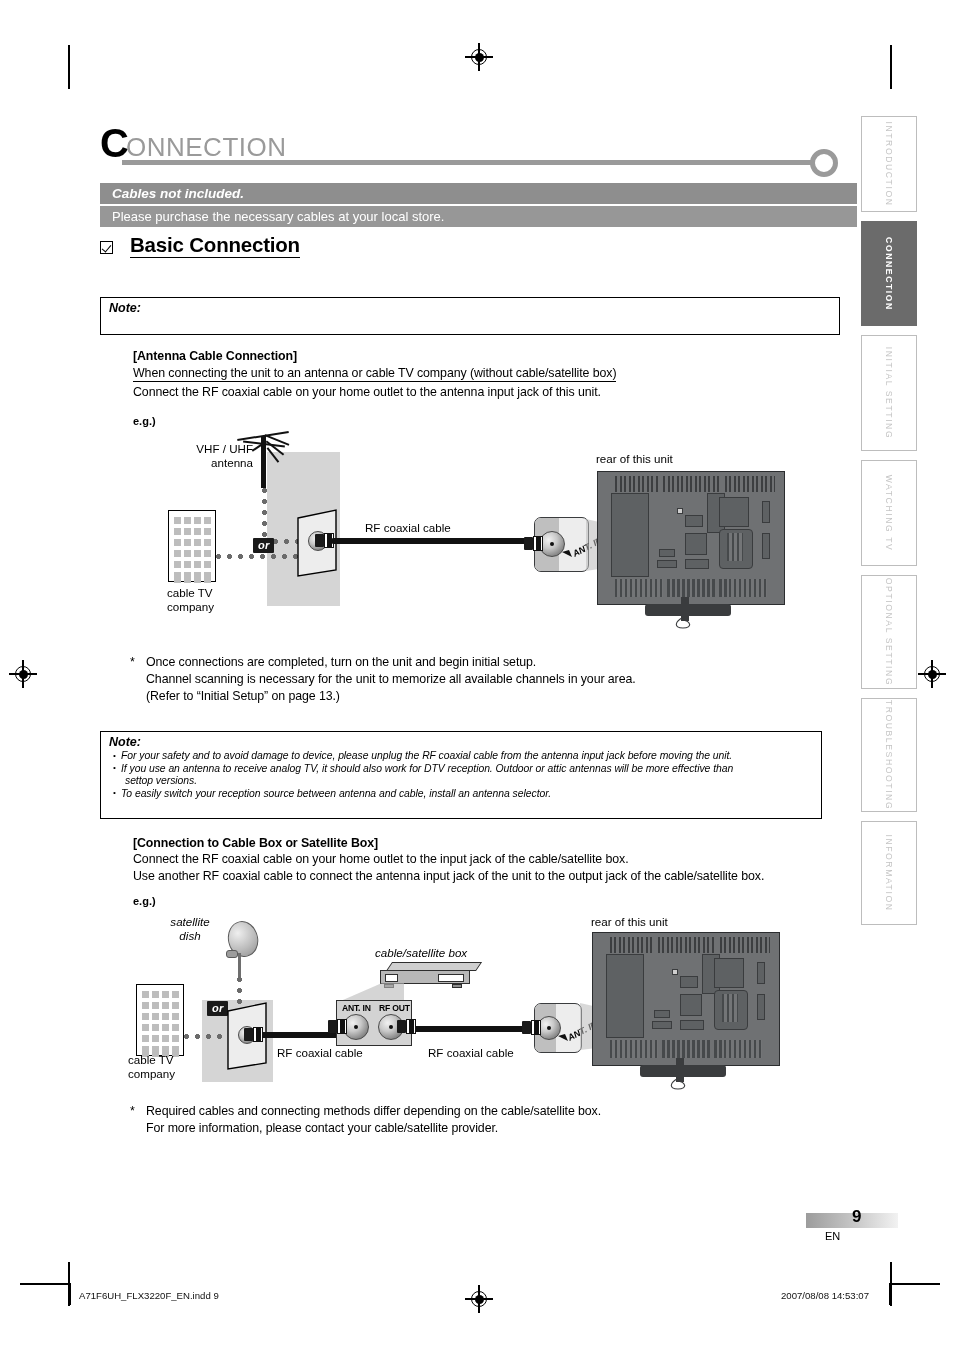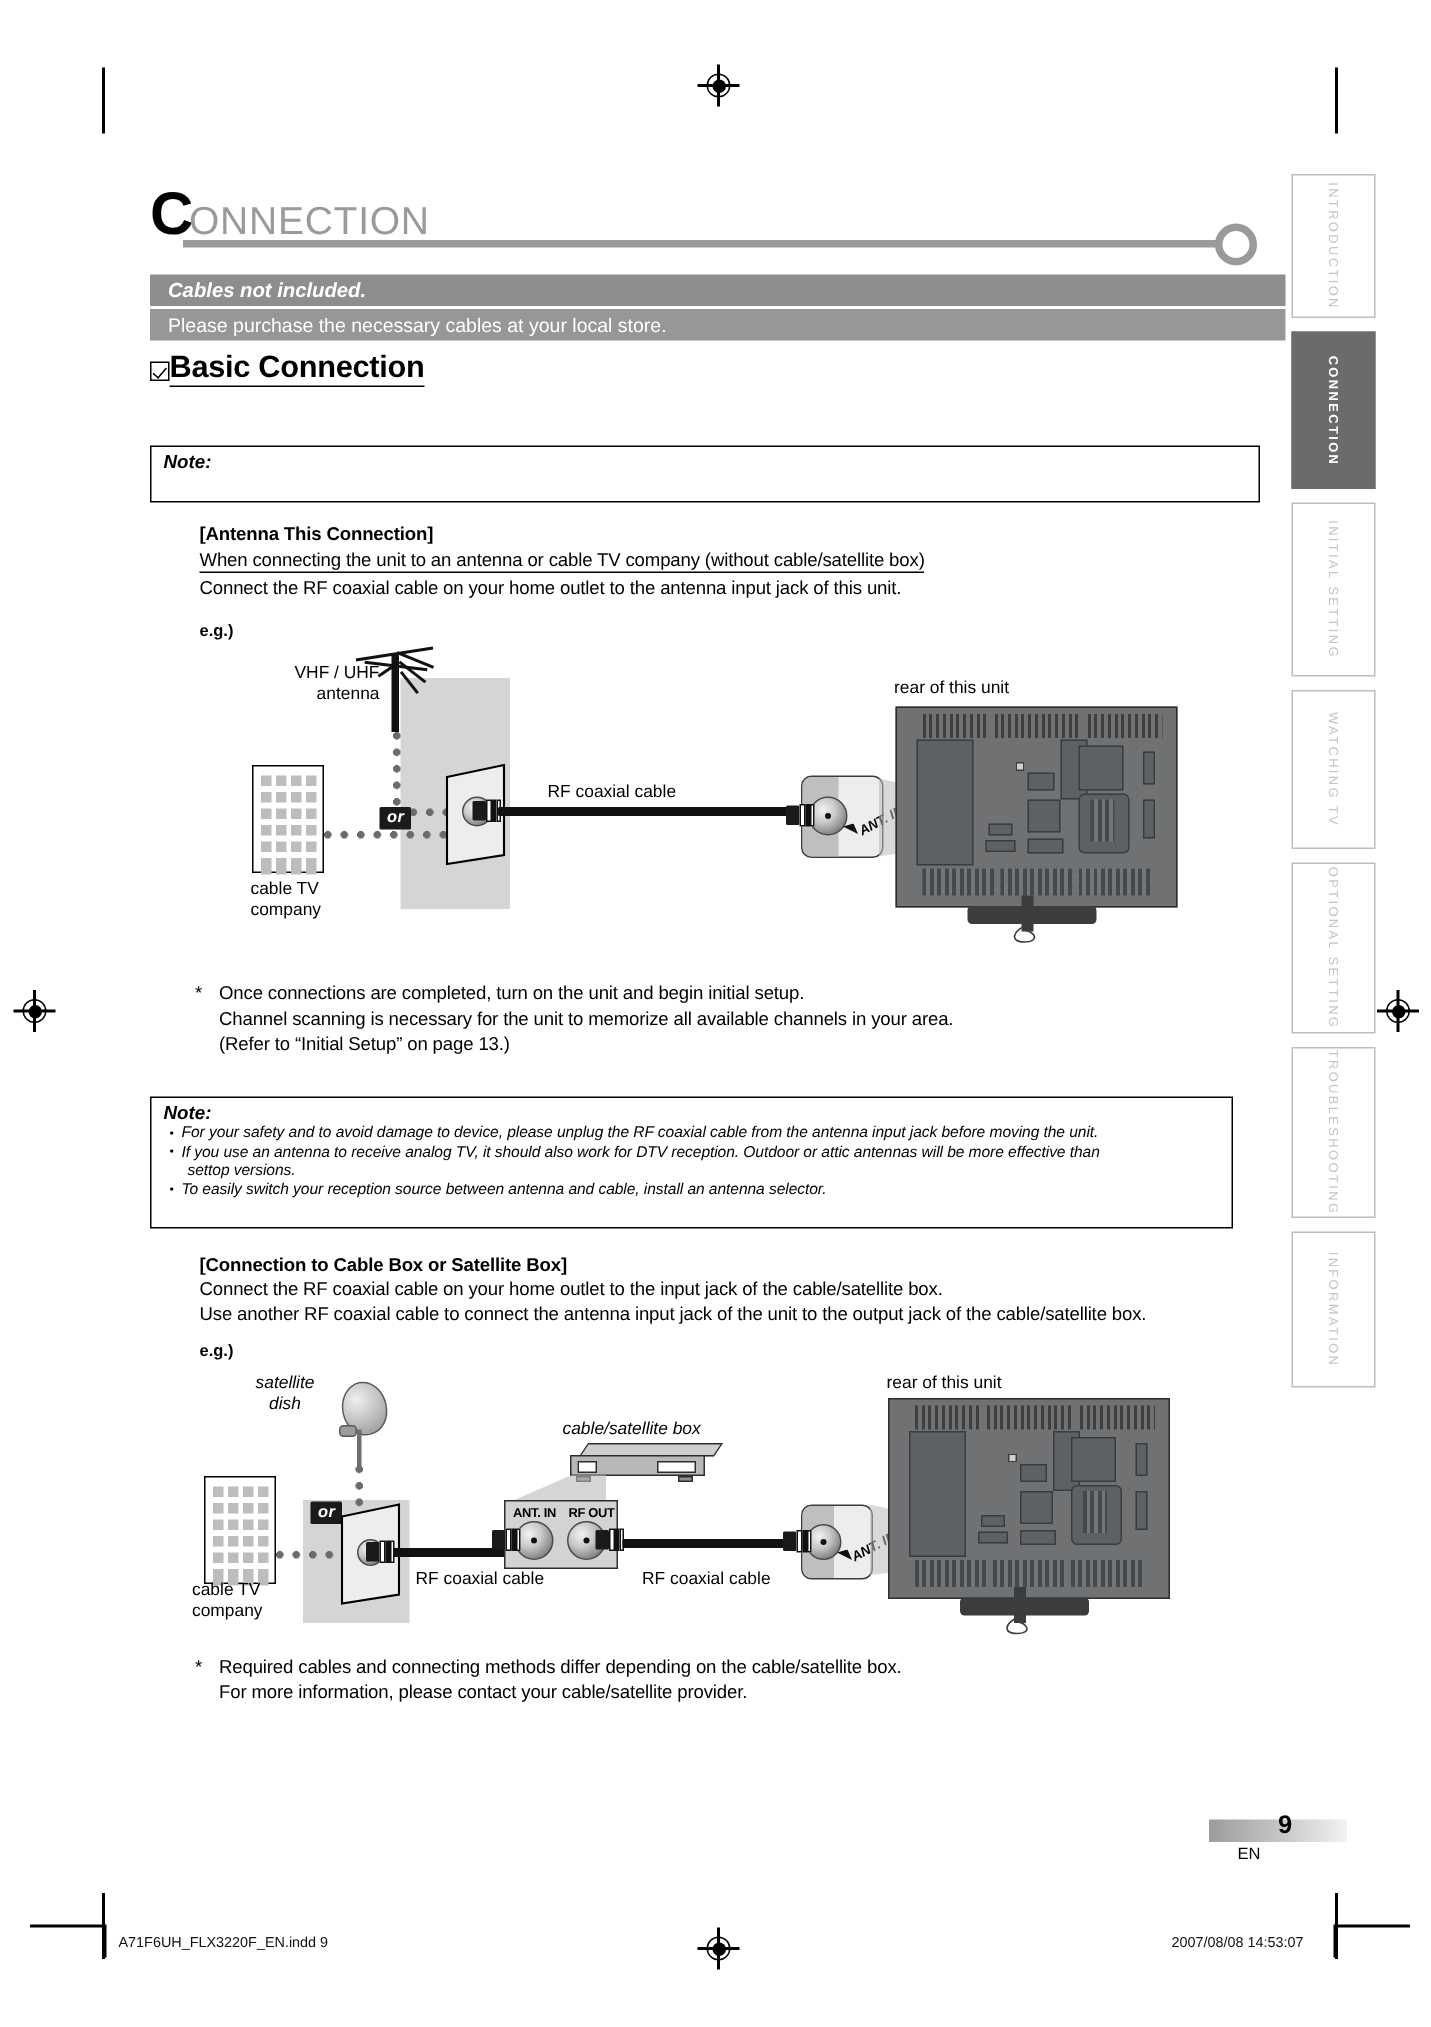--- a/index.html
+++ b/index.html
@@ -30,21 +30,21 @@
 
   
   .banner{position:absolute;left:100px;width:757px;box-sizing:border-box;}
   .banner.b1{top:183px;height:21px;background:#8e8e8e;}
   .banner.b2{top:206px;height:21px;background:#979797;}
   .banner .t1{position:absolute;left:12px;top:3px;font-size:13.5px;font-weight:700;
               font-style:italic;color:#fff;}
   .banner .t2{position:absolute;left:12px;top:3px;font-size:13px;color:#fff;}
 
   
-  .sec-head{position:absolute;left:100px;top:234px;display:flex;align-items:flex-end;gap:0;}
+  .sec-head{position:absolute;left:100px;top:234px;display:flex;align-items:flex-end;gap:17px;}
   .chk{width:13px;height:13px;border:1.3px solid #000;box-sizing:border-box;position:relative;
        margin-bottom:4px;}
   .chk:after{content:"";position:absolute;left:2.5px;top:1px;width:4px;height:8px;
              border:solid #000;border-width:0 1.6px 1.6px 0;transform:rotate(40deg);}
   .sec-title{font-size:20.5px;font-weight:700;border-bottom:1.8px solid #000;
              padding-bottom:1px;line-height:22px;letter-spacing:-0.2px;}
   .sec-sub{position:absolute;left:100px;top:261px;font-size:11.6px;letter-spacing:-0.1px;}
 
   
   .notebox{position:absolute;border:1.2px solid #000;box-sizing:border-box;background:#fff;}
@@ -196,21 +196,21 @@
 
   <div class="sec-head">
     <span class="chk"></span>
     <span class="sec-title">Basic Connection</span>
   </div>
 
   <div class="notebox" style="left:100px;top:297px;width:740px;height:38px;">
     <div class="note-title">Note:</div>
   </div>
 
-  <div class="p bold" style="left:133px;top:349px;">[Antenna This Connection]</div>
+  <div class="p bold" style="left:133px;top:349px;">[Antenna Cable Connection]</div>
   <div class="p ul" style="left:133px;top:366px;"><span>When connecting the unit to an antenna or cable TV company (without cable/satellite box)</span></div>
   <div class="p" style="left:133px;top:385px;">Connect the RF coaxial cable on your home outlet to the antenna input jack of this unit.</div>
   <div class="eg" style="left:133px;top:415px;">e.g.)</div>
 
   <div class="dia" style="left:0;top:0;width:954px;height:1351px;pointer-events:none;">
 
     <div class="wallbg" style="left:267px;top:452px;width:73px;height:154px;"></div>
 
     <div style="position:absolute;left:247px;top:430px;width:60px;height:60px;">
       <div style="position:absolute;left:14px;top:6px;width:2.6px;height:52px;background:#111;"></div>

